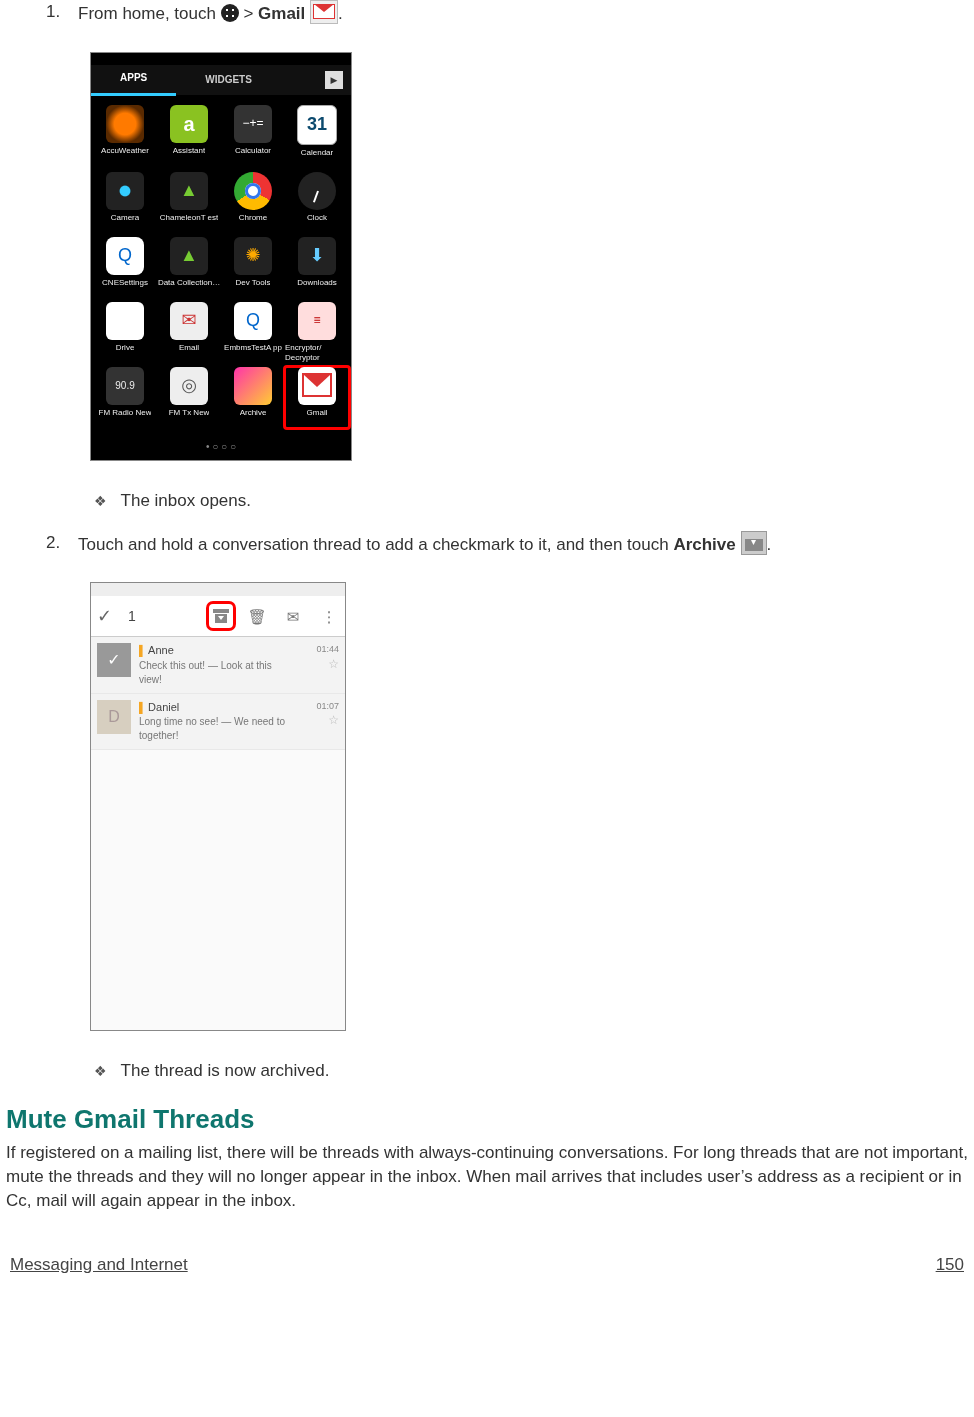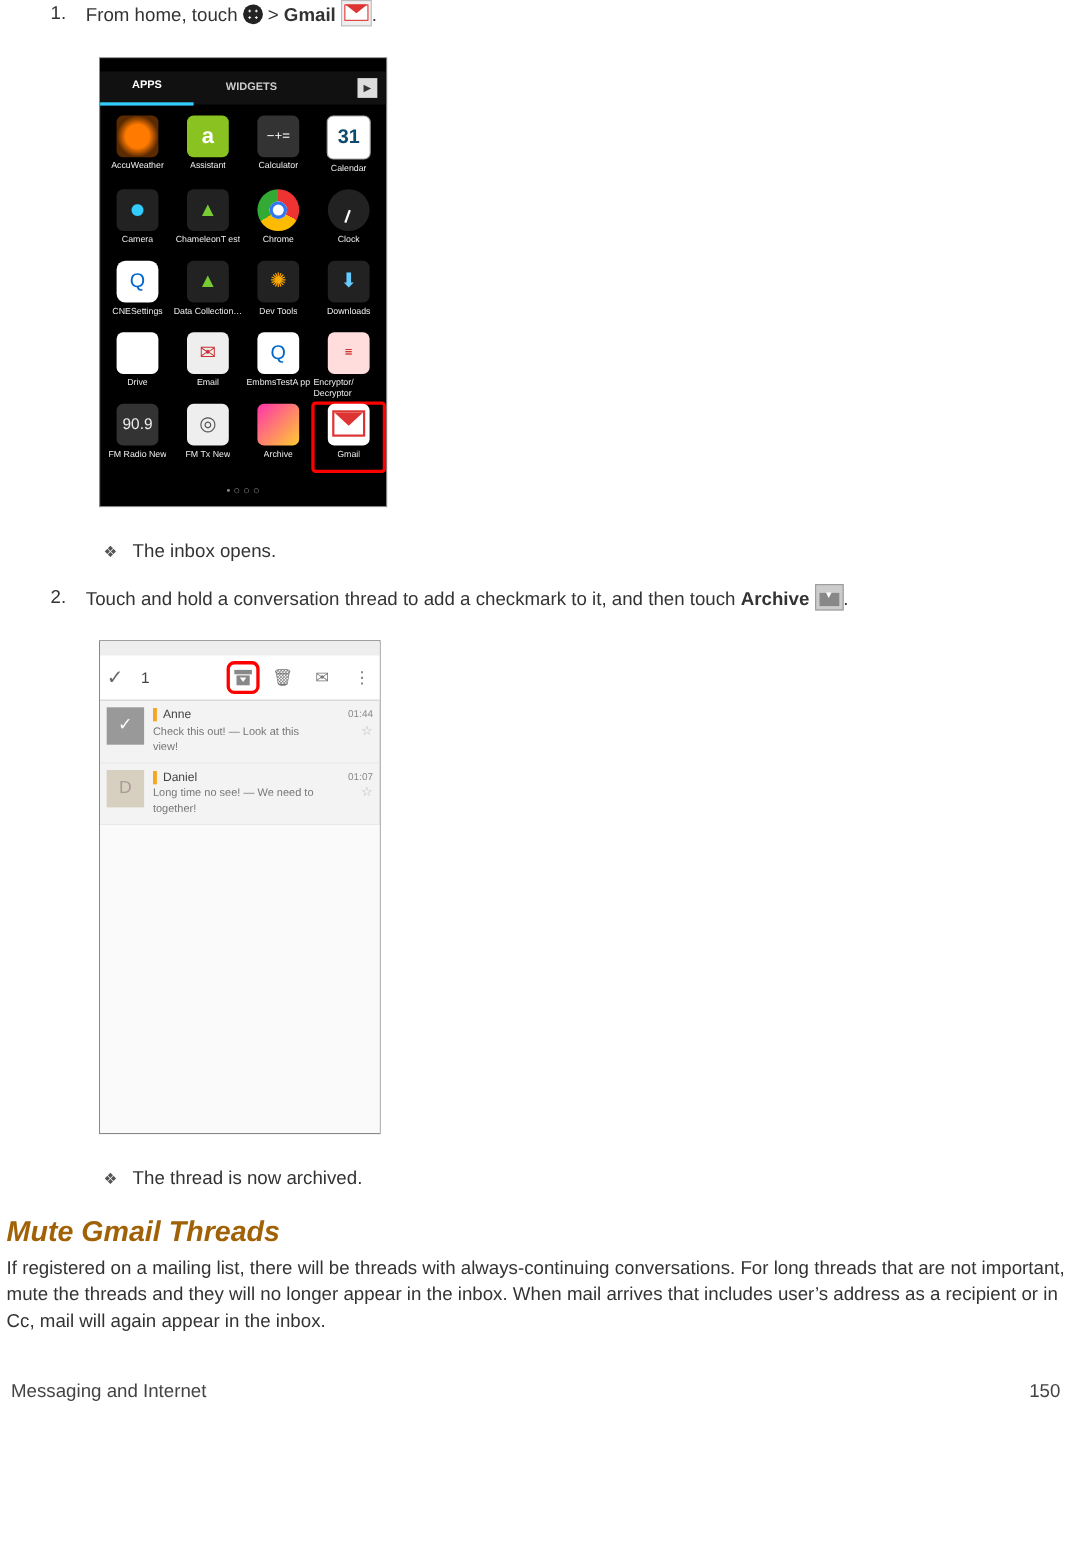--- a/index.html
+++ b/index.html
@@ -14,23 +14,23 @@
   .page {
     padding: 0 6px 18px 6px;
   }
   ol.steps { margin: 0; padding-left: 72px; list-style: none; }
   ol.steps > li { margin-bottom: 8px; position: relative; }
   .num { position: absolute; left: -32px; top:0; }
   .bold { font-weight: bold; }
   .bullet-list { padding-left: 88px; list-style: none; margin: 10px 0 18px 0;}
   .bullet-list li::before { content: "❖"; color:#555; margin-right: 14px; font-size:14px; }
   .screenshot-wrap { margin: 18px 0 18px 84px; border: 1px solid #888; display:inline-block; }
-  h2.section { font-family: Verdana, Geneva, sans-serif; font-size: 26px; font-style: italic; font-weight: bold; margin: 8px 0 4px 0; color:#a16207; }
+  h2.section { font-family: Verdana, Geneva, sans-serif; font-size: 26px; font-weight: bold; margin: 8px 0 4px 0; color:#0f766e; }
   p.body { margin: 0 0 10px 0; }
-  .footer { display:flex; justify-content:space-between; margin-top:40px; font-size:17px; color:#444; padding: 0 4px;}
+  .footer { display:flex; justify-content:space-between; margin-top:40px; font-size:17px; color:#444; padding: 0 4px; text-decoration: underline;}
   
   .icon-apps {
     display:inline-block; width:18px; height:18px; background:#222; border-radius:50%;
     vertical-align:-3px; position:relative;
   }
   .icon-apps::after{
     content:""; position:absolute; inset:3px;
     background:
       radial-gradient(circle,#fff 1.1px,transparent 1.1px) 0 0/6px 6px;
   }
@@ -83,21 +83,21 @@
   .ico-clock{ background:#222; border-radius:50%; position:relative;}
   .ico-clock::after{content:""; position:absolute; left:50%; top:50%; width:2px; height:12px; background:#fff; transform-origin:top; transform:rotate(20deg);}
   .ico-cne{ background:#fff; color:#06c; border-radius:8px;}
   .ico-data{ background:#222; color:#7c3;}
   .ico-dev{ background:#222; color:#fa0;}
   .ico-down{ background:#222; color:#6cf;}
   .ico-drive{ background:#fff;}
   .ico-email{ background:#eee; color:#c33;}
   .ico-em{ background:#fff; color:#06c;}
   .ico-enc{ background:#fdd; color:#b00; font-size:12px;}
-  .ico-fm{ background:#333; color:#eee; font-size:14px;}
+  .ico-fm{ background:#333; color:#eee; font-size:10px;}
   .ico-fmtx{ background:#eee; color:#555;}
   .ico-gal{ background:linear-gradient(135deg,#f3a,#fc3);}
   .ico-gmail{ background:#fff; position:relative;}
   .ico-gmail::before{content:""; position:absolute; left:4px; right:4px; top:6px; height:20px; background:#fff; border:2px solid #d33;}
   .ico-gmail::after{content:""; position:absolute; left:6px; top:8px; border-left:13px solid transparent; border-right:13px solid transparent; border-top:12px solid #d33;}
   .apps-dots{ text-align:center; color:#888; font-size:10px; padding:2px 0 6px;}
 
   
   .gmail-shot { width:254px; background:#f3f3f3; font-family: Arial, sans-serif; position:relative;}
   .gmail-shot .statusbar{ height:13px; background:#eee;}

